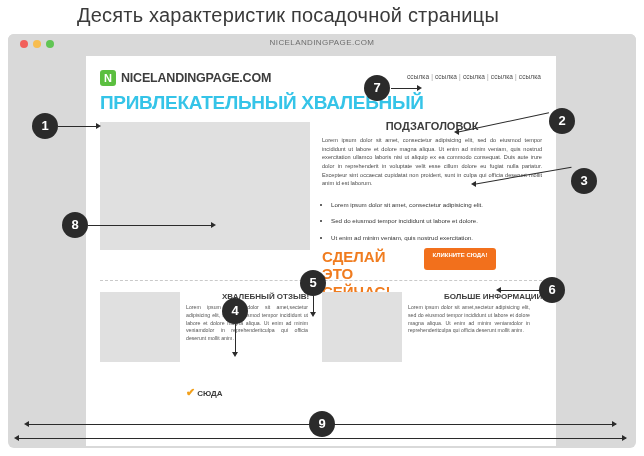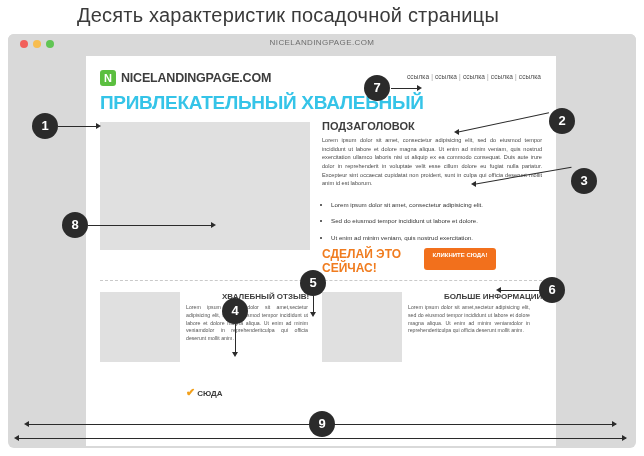--- a/index.html
+++ b/index.html
@@ -126,20 +126,21 @@
     top: 66px;
     width: 210px;
     height: 128px;
     background: #e0e0e0;
   }
   #subhead {
     position: absolute;
     left: 236px;
     top: 64px;
     width: 220px;
+    text-align: center;
     font-size: 11px;
     font-weight: bold;
     color: #3d3d3d;
   }
   #body-copy {
     position: absolute;
     left: 236px;
     top: 80px;
     width: 220px;
     font-size: 5.6px;
@@ -157,21 +158,21 @@
     color: #333;
   }
   #bullets li { margin-bottom: 7px; }
   #bullets { padding-left: 9px; margin: 0; }
 
   #cta-text {
     position: absolute;
     left: 236px;
     top: 192px;
     width: 92px;
-    font-size: 12px;
+    font-size: 15px;
     font-weight: bold;
     color: #f07c1f;
     line-height: 1.15;
   }
   #cta-button {
     position: absolute;
     left: 338px;
     top: 192px;
     width: 72px;
     height: 22px;

